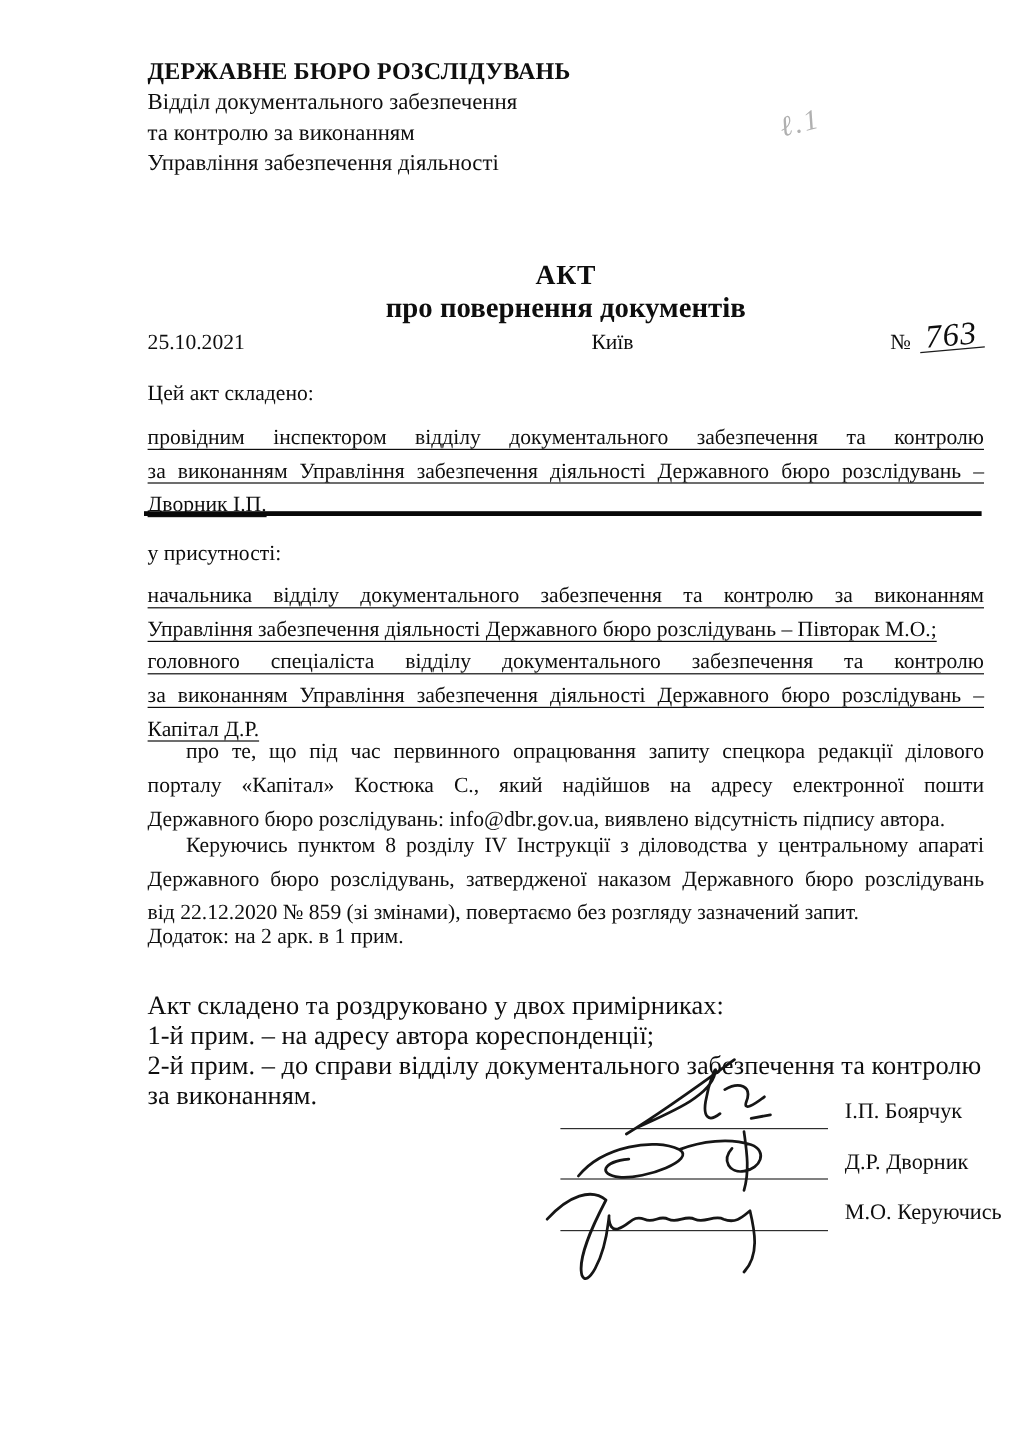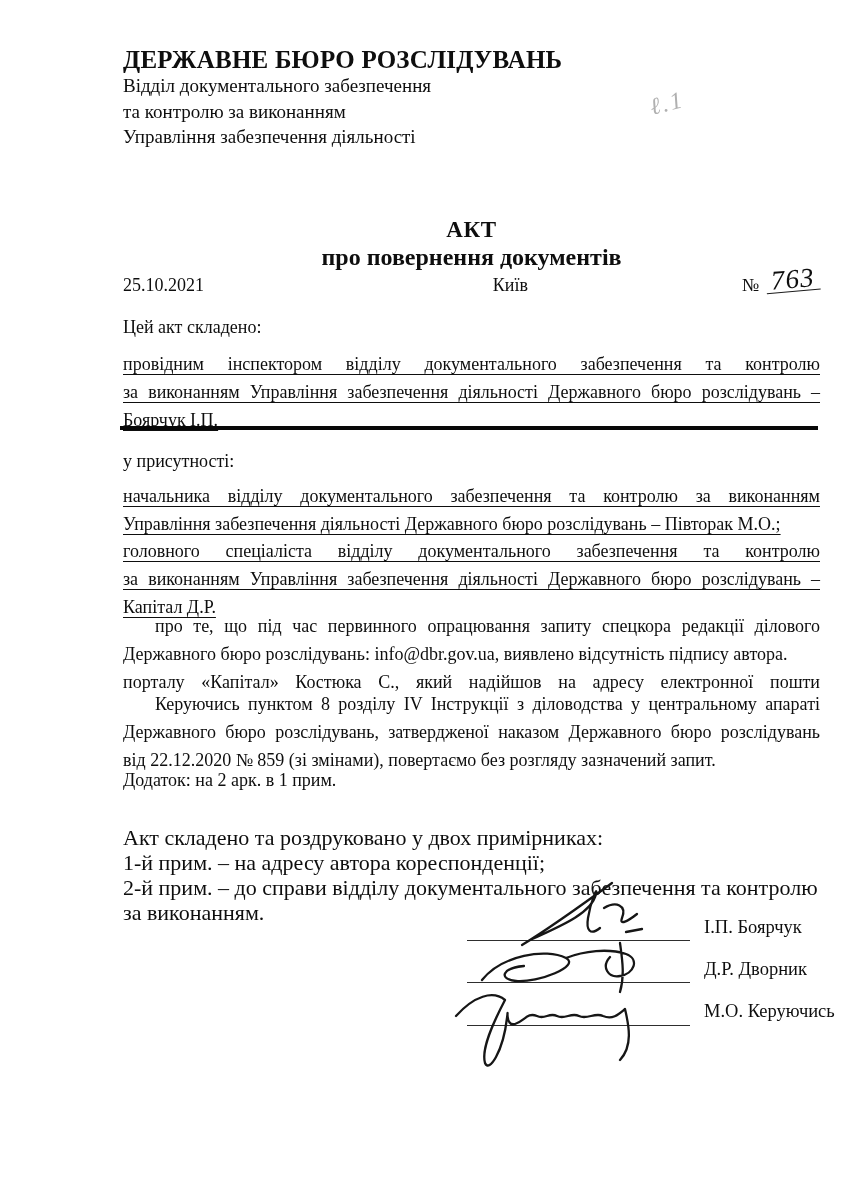--- a/index.html
+++ b/index.html
@@ -8,21 +8,21 @@
     width:845px;height:1200px;
     margin:0 auto;
     background:#ffffff;
     font-family:"Liberation Serif","DejaVu Serif",serif;
     color:#0e0e0e;
     overflow:hidden;
   }
   .blk{position:absolute;left:123px;width:697px;}
 
   
-  .org-name{font-weight:bold;font-size:25px;line-height:26px;letter-spacing:.2px;}
+  .org-name{font-weight:bold;font-size:20px;line-height:26px;letter-spacing:.2px;}
   .dept-line{font-size:19px;line-height:25.5px;}
   .pencil-note{
     position:absolute;left:650px;top:90px;
     font-size:24px;font-style:italic;color:#b0b0b0;
     transform:rotate(-14deg);letter-spacing:2px;
   }
 
   
   .title-wrap{text-align:center;}
   .title-main{font-weight:bold;font-size:23px;line-height:28px;letter-spacing:.6px;margin-top:20px;}
@@ -90,42 +90,42 @@
       <span class="num-label">№</span>
       <span class="num-value">763</span>
     </span>
   </div>
 
   <div class="blk label-line" style="top:314px;">Цей акт складено:</div>
 
   <div class="blk para" style="top:350px;">
     <div class="pline jline ul">провідним інспектором відділу документального забезпечення та контролю</div>
     <div class="pline jline ul">за виконанням Управління забезпечення діяльності Державного бюро розслідувань –</div>
-    <div class="pline lline ul">Боярчук І.П.</div>
+    <div class="pline lline ul">Дворник І.П.</div>
   </div>
 
   <div class="thick-rule"></div>
 
   <div class="blk label-line" style="top:448px;">у присутності:</div>
 
   <div class="blk para" style="top:482px;">
     <div class="pline jline ul">начальника відділу документального забезпечення та контролю за виконанням</div>
     <div class="pline lline ul">Управління забезпечення діяльності Державного бюро розслідувань – Півторак М.О.;</div>
   </div>
 
   <div class="blk para" style="top:537px;">
     <div class="pline jline ul">головного спеціаліста відділу документального забезпечення та контролю</div>
     <div class="pline jline ul">за виконанням Управління забезпечення діяльності Державного бюро розслідувань –</div>
     <div class="pline lline ul">Капітал Д.Р.</div>
   </div>
 
   <div class="blk para" style="top:612px;">
     <div class="pline jline indent">про те, що під час первинного опрацювання запиту спецкора редакції ділового</div>
+    <div class="pline jline">порталу «Капітал» Костюка С., який надійшов на адресу електронної пошти</div>
     <div class="pline lline">Державного бюро розслідувань: info@dbr.gov.ua, виявлено відсутність підпису автора.</div>
-    <div class="pline jline">порталу «Капітал» Костюка С., який надійшов на адресу електронної пошти</div>
   </div>
 
   <div class="blk para" style="top:690px;">
     <div class="pline jline indent">Керуючись пунктом 8 розділу IV Інструкції з діловодства у центральному апараті</div>
     <div class="pline jline">Державного бюро розслідувань, затвердженої наказом Державного бюро розслідувань</div>
     <div class="pline lline">від 22.12.2020 № 859 (зі змінами), повертаємо без розгляду зазначений запит.</div>
   </div>
 
   <div class="blk label-line" style="top:767px;">Додаток: на 2 арк. в 1 прим.</div>
 

